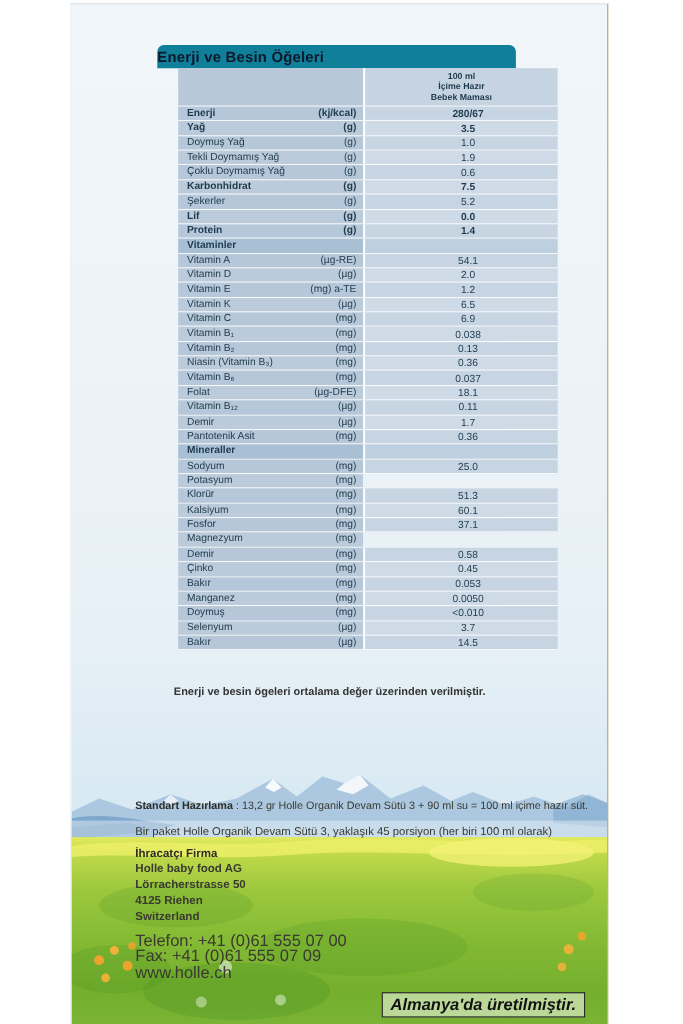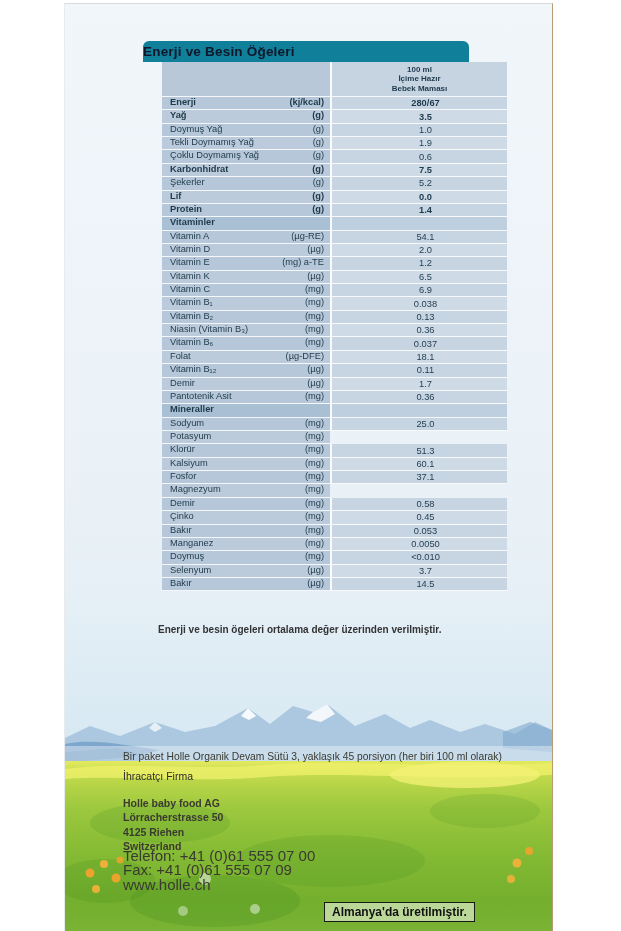--- a/index.html
+++ b/index.html
@@ -61,28 +61,28 @@
   .prep-line1{
     position:absolute;left:58px;top:723px;width:426px;
     font-size:9.8px;color:var(--footer_text);white-space:nowrap;z-index:5;
   }
   .prep-line1 b{color:#2d2d25;}
   .prep-line2{
     position:absolute;left:58px;top:747px;width:426px;
     font-size:10.3px;color:var(--footer_text);white-space:nowrap;z-index:5;
   }
   .exporter{position:absolute;left:58px;top:766px;z-index:5;color:var(--footer_text);}
-  .exporter .heading{font-weight:normal;font-size:10.5px;margin-bottom:14px;color:#2d2d25;}
+  .exporter .heading{font-weight:bold;font-size:10.5px;margin-bottom:1px;color:#2d2d25;}
   .exporter .line{font-size:10.5px;line-height:14.4px;font-weight:bold;}
   .contact{position:absolute;left:58px;top:845px;z-index:5;color:var(--footer_text);}
   .contact .line{font-size:15px;line-height:14.4px;}
   .badge{
-    position:absolute;left:259px;top:898px;z-index:6;
+    position:absolute;left:282px;top:898px;z-index:6;
     border:1.5px solid #1a1a1a;background:rgba(255,255,255,.5);
-    padding:2px 7px;font-size:12px;font-weight:bold;color:#111111;white-space:nowrap;
+    padding:2px 7px;font-size:15px;font-weight:bold;color:#111111;white-space:nowrap;font-style:italic;
   }
   
   .art-mountains{position:absolute;left:0;top:668px;width:487px;height:120px;z-index:1;}
   .grass{
     position:absolute;left:0;top:757px;width:487px;height:171px;z-index:2;
     background:linear-gradient(180deg,#e3ea5e 0%,#c2da4b 8%,#9cc83e 28%,#84ba34 55%,#74af2d 82%,#7ab335 100%);
   }
   .grass svg{position:absolute;left:0;top:0;}
 </style>
 </head>
@@ -460,20 +460,21 @@
           </div>
           <div class="cell-r">
             <span class="nval">14.5</span>
           </div>
         </div>
       </div>
   </div>
 
   <div class="footnote">Enerji ve besin ögeleri ortalama değer üzerinden verilmiştir.</div>
 
+  <div class="prep-line1"><b>Standart Hazırlama</b><span> : 13,2 gr Holle Organik Devam Sütü 3 + 90 ml su = 100 ml içime hazır süt.</span></div>
   <div class="prep-line2">Bir paket Holle Organik Devam Sütü 3, yaklaşık 45 porsiyon (her biri 100 ml olarak)</div>
 
   <div class="exporter">
     <div class="heading">İhracatçı Firma</div>
     <div class="line">Holle baby food AG</div>
     <div class="line">Lörracherstrasse 50</div>
     <div class="line">4125 Riehen</div>
     <div class="line">Switzerland</div>
   </div>
 

